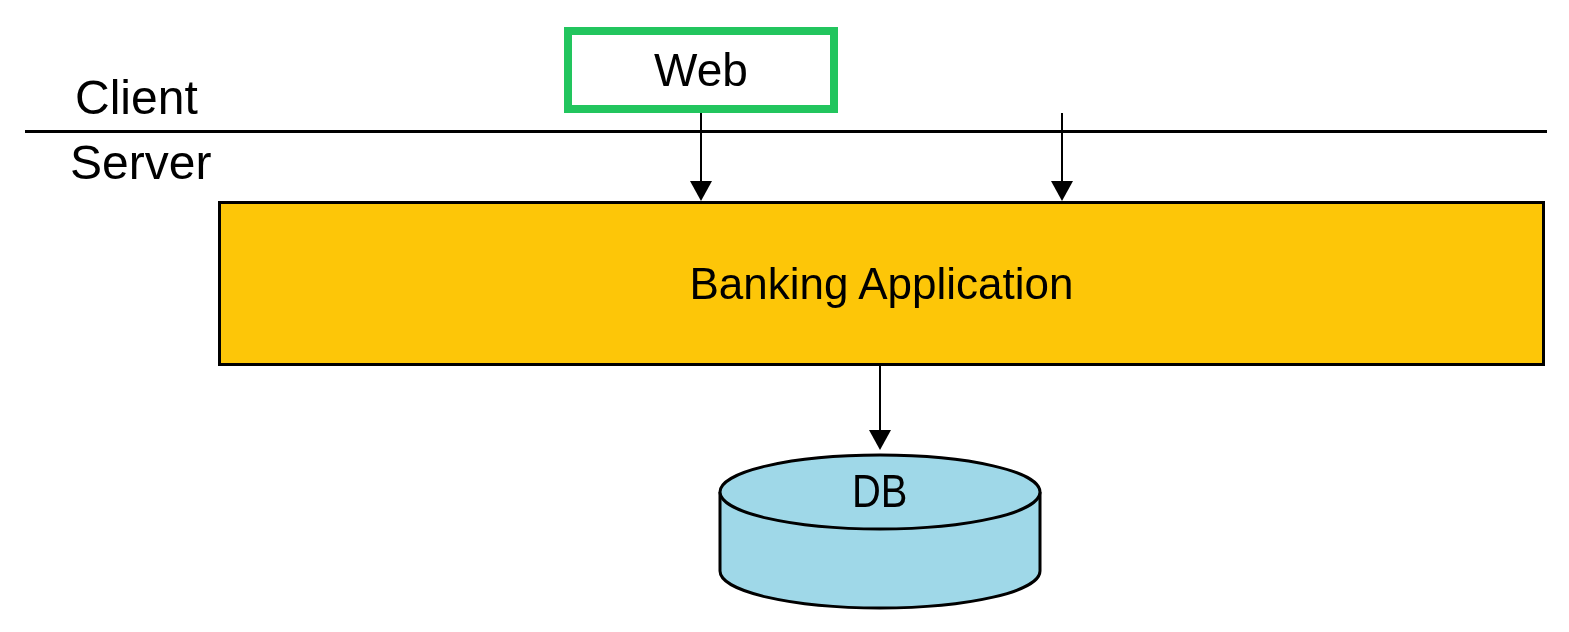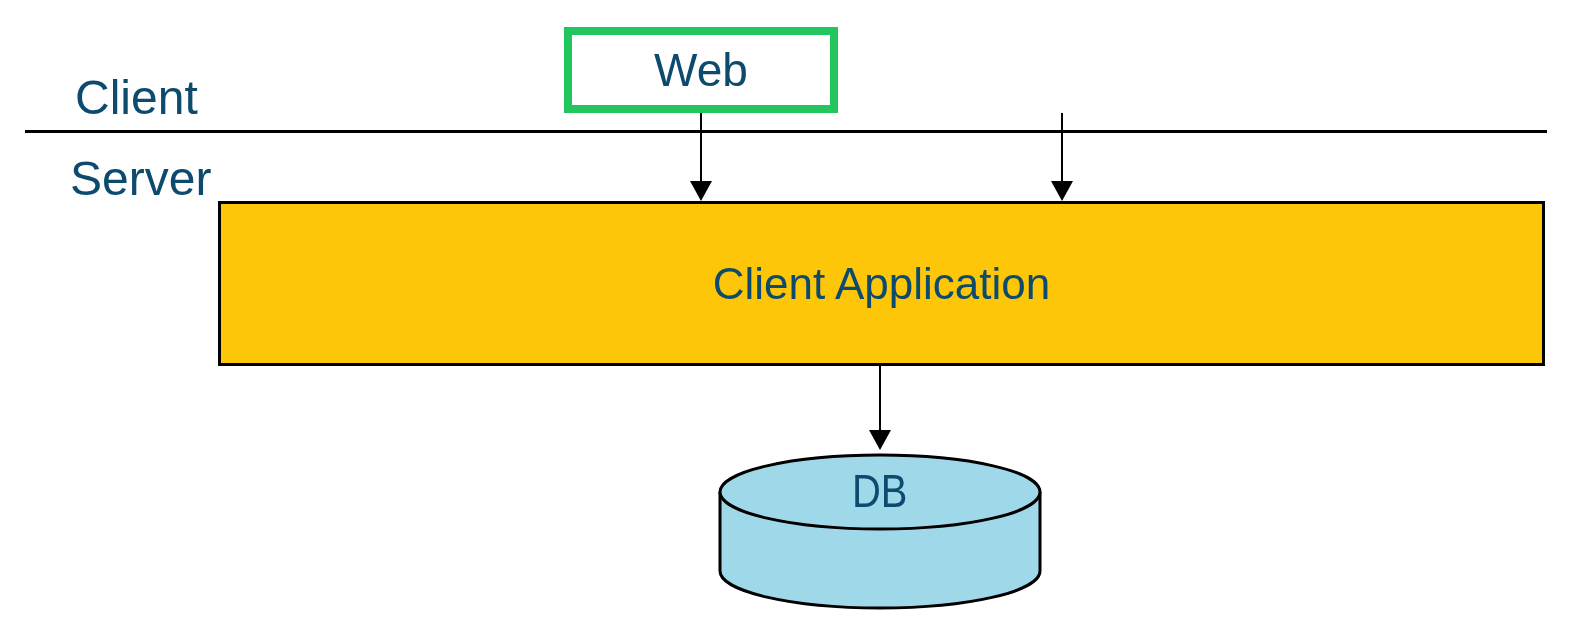--- a/index.html
+++ b/index.html
@@ -2,31 +2,31 @@
 <html style="--app-fill: #FDC608;"><head>
 <meta charset="utf-8">
 <style>
   html, body { margin: 0; padding: 0; background: #ffffff; }
   .canvas {
     position: relative;
     width: 1569px;
     height: 632px;
     background: #ffffff;
     font-family: "Liberation Sans", "DejaVu Sans", sans-serif;
-    color: #0c4a6e;
+    color: #000000;
     overflow: hidden;
   }
   .tier-label {
     position: absolute;
     font-size: 48px;
     line-height: 52px;
     white-space: nowrap;
   }
   .client-label { left: 75px; top: 72px; }
-  .server-label { left: 70px; top: 137px; margin-top: 16px; }
+  .server-label { left: 70px; top: 137px; }
   .divider {
     position: absolute;
     left: 25px; top: 130px;
     width: 1522px; height: 3px;
     background: #000;
   }
   .client-box {
     position: absolute;
     top: 27px;
     height: 86px;
@@ -103,21 +103,21 @@
     <div class="arrow-line" style="left:700px; top:113px; height:69px;"></div>
     <div class="arrow-head" style="left:690px; top:181px;"></div>
   </div>
 
   <div>
     <div class="arrow-line" style="left:1061px; top:113px; height:69px;"></div>
     <div class="arrow-head" style="left:1051px; top:181px;"></div>
   </div>
 
   <div class="app-box">
-    <div>Client Application</div>
+    <div>Banking Application</div>
   </div>
 
   <div>
     <div class="arrow-line" style="left:879px; top:366px; height:65px;"></div>
     <div class="arrow-head" style="left:869px; top:430px;"></div>
   </div>
 
   <svg class="db-cylinder" width="326" height="160" viewBox="0 0 326 160">
     <path d="M3 41 L3 120 A160 37 0 0 0 323 120 L323 41" stroke="#000" stroke-width="3" fill="#9FD8E8"></path>
     <ellipse cx="163" cy="41" rx="160" ry="37" stroke="#000" stroke-width="3" fill="#9FD8E8"></ellipse>

